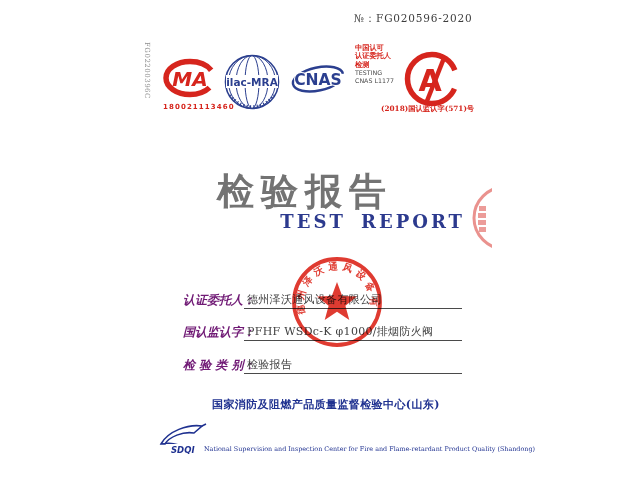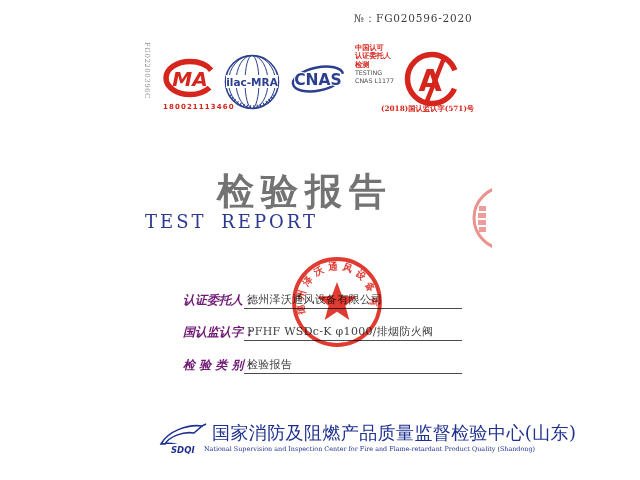--- a/index.html
+++ b/index.html
@@ -22,41 +22,41 @@
   .cnas-logo{top:58px;left:291px;}
   .cnas-block{top:44px;left:355px;line-height:8.3px;white-space:nowrap;}
   .cnas-block .cn{font-size:7.2px;color:#d6251d;font-weight:bold;}
   .cnas-block .en{font-size:6.3px;color:#4a4a4a;font-family:"DejaVu Sans",sans-serif;}
   .cal{top:51px;left:402px;}
   .cal-caption{top:104px;left:381px;font-size:7.3px;color:#d6251d;white-space:nowrap;font-weight:bold;text-align:center;}
 
   
   .title-cn{top:167px;left:145px;width:320px;text-align:center;font-size:37px;font-weight:bold;
             color:#737373;letter-spacing:7px;}
-  .title-en{top:211px;left:145px;width:320px;text-align:left;font-size:18px;font-weight:normal;
+  .title-en{top:211px;left:145px;width:320px;text-align:right;font-size:18px;font-weight:bold;
             color:#2c3a8e;letter-spacing:3px;word-spacing:6px;}
 
   
   .frow{height:18px;white-space:nowrap;}
   .frow .flabel{position:absolute;left:0;top:0;font-size:12px;color:#701a75;font-weight:bold;font-style:italic;}
   .frow .fline{position:absolute;left:61px;top:-2px;width:218px;height:18px;
                border-bottom:1.6px solid #4a4a4a;}
   .frow .fvalue{position:absolute;left:3px;top:2px;font-size:11px;color:#3f3f3f;letter-spacing:.3px;}
   .row1{top:292px;left:183px;}
   .row2{top:324px;left:183px;}
   .row3{top:357px;left:183px;}
   .row2 .fline,.row1 .fline,.row3 .fline{left:61px;}
 
   
   .seal{top:255px;left:290px;opacity:.92;mix-blend-mode:multiply;}
   .seal-partial{top:188px;left:466px;mix-blend-mode:multiply;}
 
   
   .footer-logo{top:423px;left:158px;}
-  .footer-cn{top:421px;left:212px;font-size:18px;font-weight:normal;color:#1f3190;
+  .footer-cn{top:397px;left:212px;font-size:11px;font-weight:bold;color:#1f3190;
              letter-spacing:.4px;white-space:nowrap;}
   .footer-en{top:445px;left:204px;width:262px;font-size:6.4px;color:#1f3190;text-align:center;
              white-space:nowrap;font-family:"DejaVu Serif",serif;}
 </style>
 </head>
 <body>
 
 <div class="stage">
 
   <div class="abs doc-no"><span>№：</span><span>FG020596-2020</span></div>

